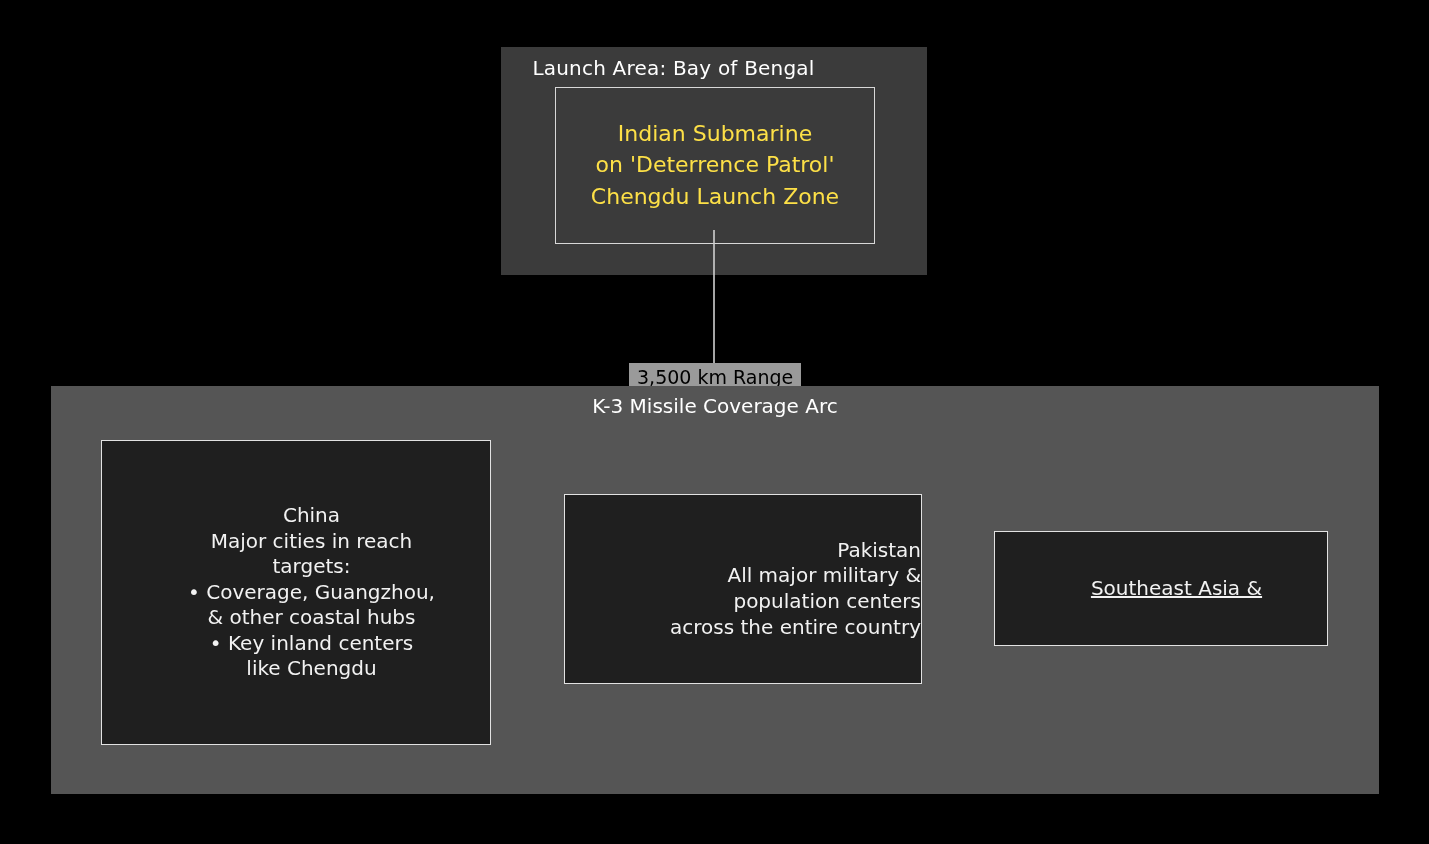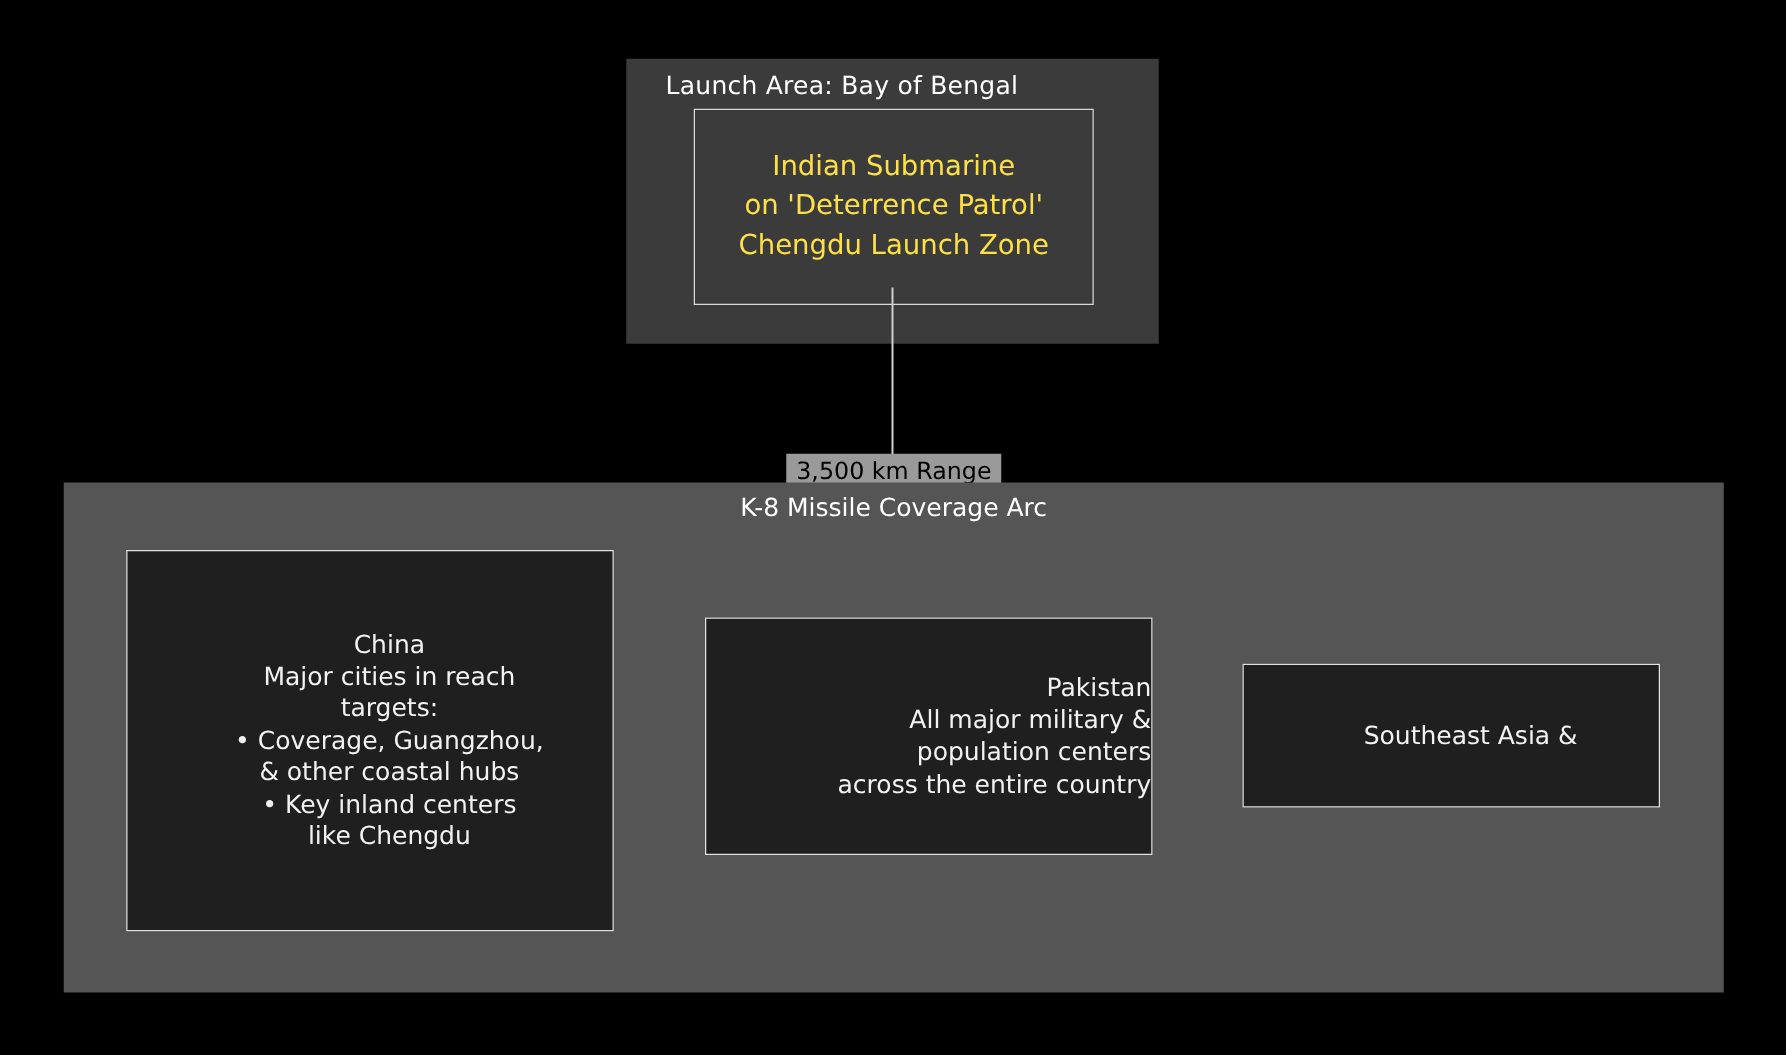--- a/index.html
+++ b/index.html
@@ -137,20 +137,21 @@
     top: 108px;
     width: 358px;
     height: 190px;
     align-items: flex-end;
   }
   .node-sea {
     left: 943px;
     top: 145px;
     width: 334px;
     height: 115px;
+    text-decoration: underline;
   }
 </style>
 </head>
 <body>
 
 <div class="canvas">
 
   <div class="launch-cluster">
     <div class="launch-cluster-title">Launch Area: Bay of Bengal</div>
     <div class="launch-node">
@@ -160,21 +161,21 @@
     </div>
   </div>
 
   <svg class="edge-svg" viewBox="0 0 50 165" xmlns="http://www.w3.org/2000/svg">
     <line x1="24" y1="0" x2="24" y2="150" stroke="#d0d0d0" stroke-width="1.6"></line>
     <polygon points="24,161 18,148 30,148" fill="#d0d0d0"></polygon>
   </svg>
   <div class="edge-label">3,500 km Range</div>
 
   <div class="coverage-cluster">
-    <div class="coverage-cluster-title">K-8 Missile Coverage Arc</div>
+    <div class="coverage-cluster-title">K-3 Missile Coverage Arc</div>
 
     <div class="node node-china">
       <div class="line">China</div>
       <div class="line">Major cities in reach</div>
       <div class="line">targets:</div>
       <div class="line">• Coverage, Guangzhou,</div>
       <div class="line">&amp; other coastal hubs</div>
       <div class="line">• Key inland centers</div>
       <div class="line">like Chengdu</div>
     </div>

